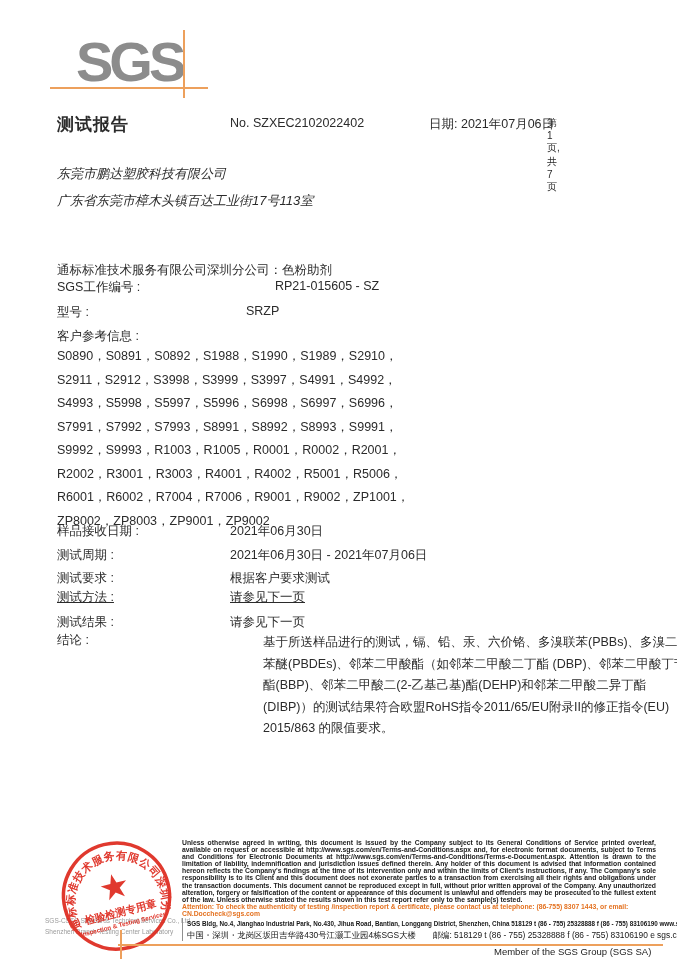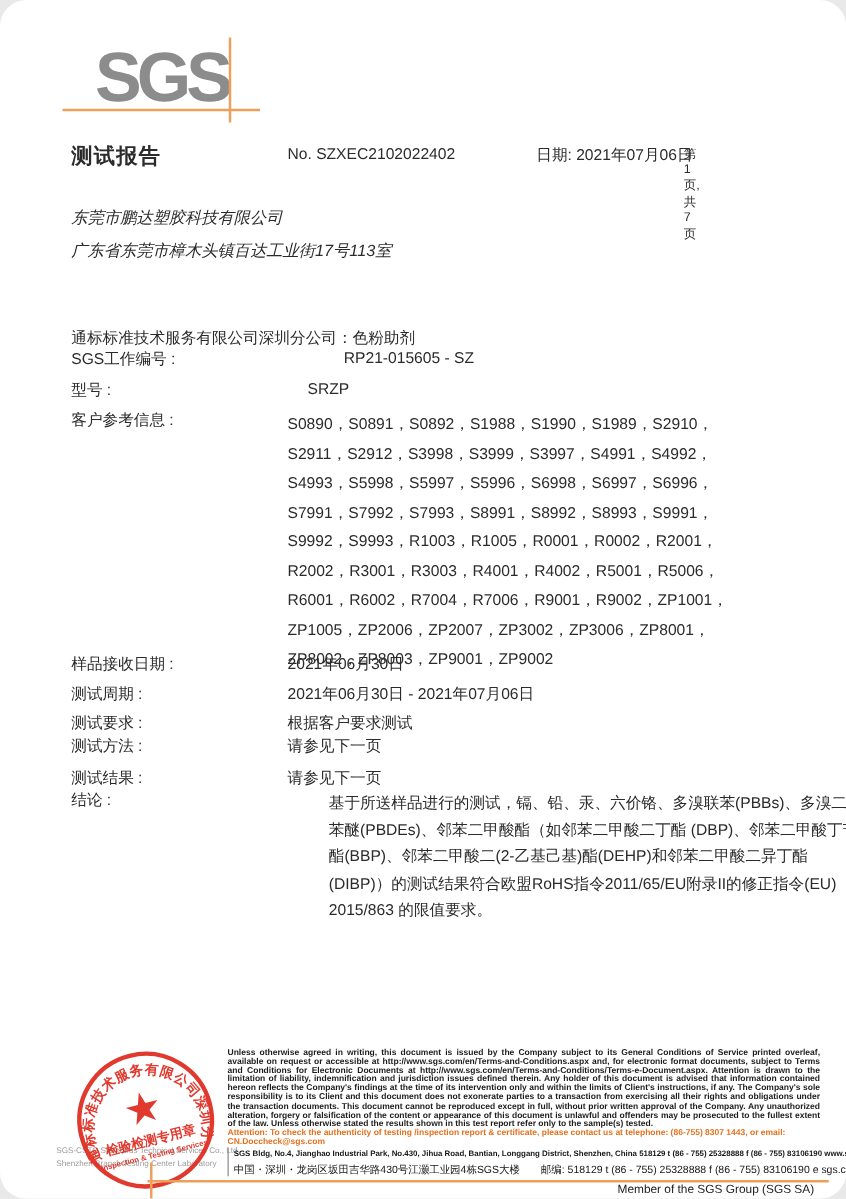--- a/index.html
+++ b/index.html
@@ -1,19 +1,19 @@
 <!DOCTYPE html>
 <html><head>
 <meta charset="utf-8">
 <style>
   html,body{margin:0;padding:0;background:#e9e9e9;}
   .page{
     position:relative;width:677px;height:959px;background:#ffffff;
     font-family:"Liberation Sans","DejaVu Sans",sans-serif;color:#2b2b2b;
-    overflow:hidden;margin:0 auto;border-radius:21px;
+    overflow:hidden;margin:0 auto;
   }
   
   .logo-text{
     position:absolute;left:76px;top:34px;font-size:56px;font-weight:bold;
     color:#8c8c8c;letter-spacing:-4px;line-height:1;
   }
   .logo-hline{position:absolute;left:50px;top:87px;width:158px;height:2px;background:#eda05c;}
   .logo-vline{position:absolute;left:183px;top:30px;width:2px;height:68px;background:#eda05c;}
   
   .hdr{position:absolute;top:113px;left:0;width:555px;height:22px;}
@@ -24,26 +24,26 @@
   
   .applicant{position:absolute;left:57px;top:160px;font-size:13px;line-height:27px;font-style:italic;}
   
   .intro{position:absolute;left:57px;top:262px;font-size:12.5px;}
   
   .frow{position:absolute;left:57px;display:flex;font-size:12.5px;}
   .flabel{width:173px;flex:none;}
   .fvalue{width:425px;flex:none;}
   .r-job{top:279px;gap:45px;}
   .r-model{top:304px;gap:16px;}
-  .r-ref{top:328px;}
+  .r-ref{top:328px;flex-direction:column;}
   .r-ref .fvalue div{line-height:23.5px;}
   .r-recv{top:523px;}
   .r-period{top:547px;}
   .r-req{top:570px;}
-  .r-method{top:589px;}
+  .r-method{top:589px;text-decoration:underline;}
   .r-result{top:614px;align-items:center;}
   .r-concl{top:632px;gap:33px;}
   .r-concl .fvalue{line-height:21.5px;}
   
   .f-company{position:absolute;left:45px;top:915px;font-size:6.5px;color:#9b9b9b;line-height:11px;white-space:nowrap;}
   .legal{
     position:absolute;left:182px;top:839px;width:474px;font-size:6.8px;line-height:7.1px;
     color:#1c1c1c;text-align:justify;font-weight:600;
   }
   .attention{
@@ -97,21 +97,20 @@
   <div class="frow r-ref">
     <div class="flabel">客户参考信息 :</div>
     <div class="fvalue">
       <div>S0890，S0891，S0892，S1988，S1990，S1989，S2910，</div>
       <div>S2911，S2912，S3998，S3999，S3997，S4991，S4992，</div>
       <div>S4993，S5998，S5997，S5996，S6998，S6997，S6996，</div>
       <div>S7991，S7992，S7993，S8991，S8992，S8993，S9991，</div>
       <div>S9992，S9993，R1003，R1005，R0001，R0002，R2001，</div>
       <div>R2002，R3001，R3003，R4001，R4002，R5001，R5006，</div>
       <div>R6001，R6002，R7004，R7006，R9001，R9002，ZP1001，</div>
-      <div>ZP1005，ZP2006，ZP2007，ZP3002，ZP3006，ZP8001，</div>
       <div>ZP8002，ZP8003，ZP9001，ZP9002</div>
     </div>
   </div>
 
   <div class="frow r-recv">
     <div class="flabel">样品接收日期 :</div>
     <div class="fvalue">2021年06月30日</div>
   </div>
 
   <div class="frow r-period">

